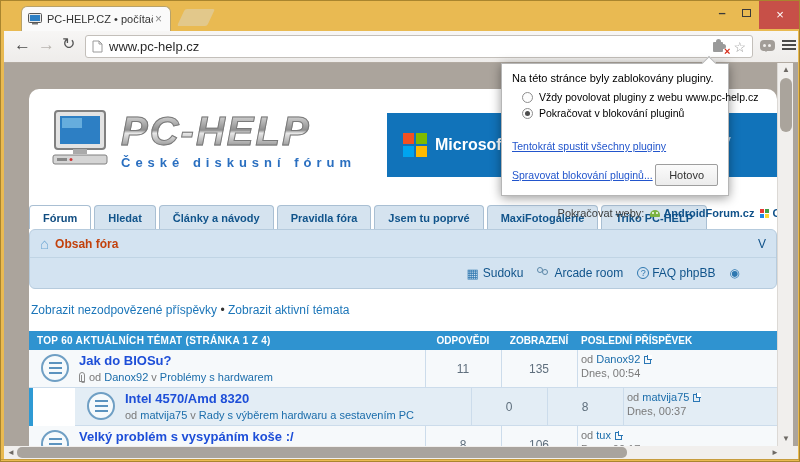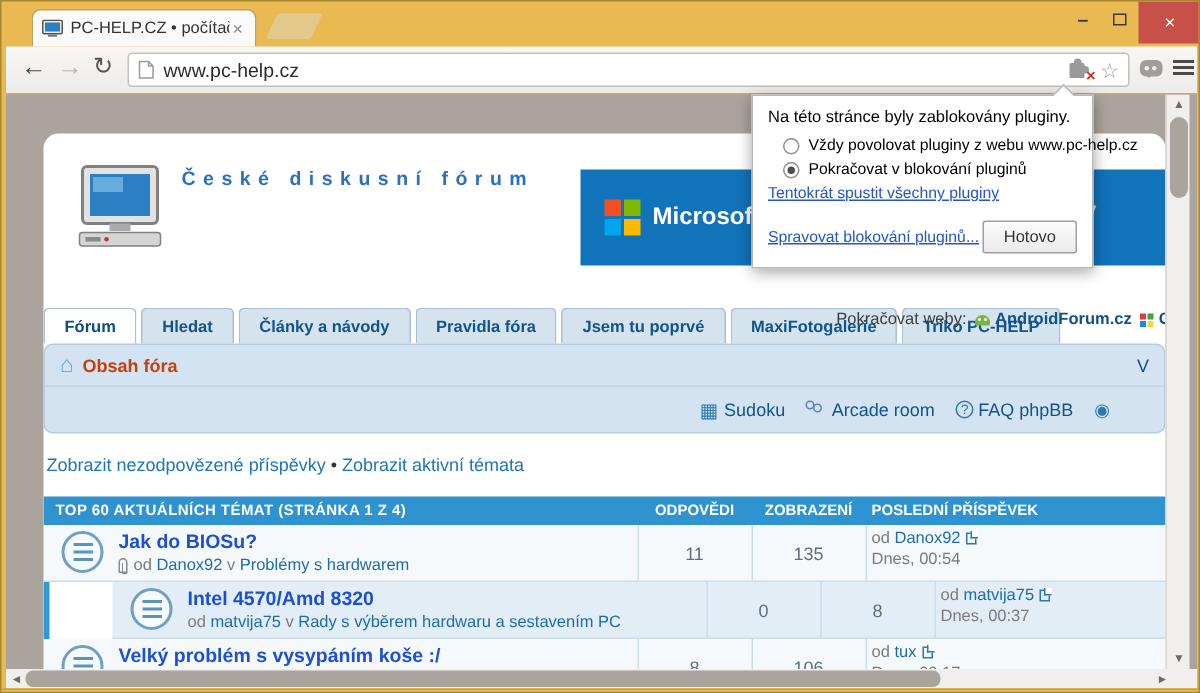--- a/index.html
+++ b/index.html
@@ -155,21 +155,21 @@
   
   .popup { position:absolute; left:500px; top:62px; width:228px; background:#fff; border:1px solid #b6b6b6;
            box-shadow:0 2px 10px rgba(0,0,0,.4); z-index:50; padding:8px 10px 9px; font-size:10.5px; color:#000; }
   .popup-arrow { position:absolute; left:202px; top:-6px; width:10px; height:10px; background:#fff;
                  border-left:1px solid #b6b6b6; border-top:1px solid #b6b6b6; transform:rotate(45deg); }
   .pp-msg { font-size:11px; margin-bottom:7px; white-space:nowrap; }
   .pp-radio { display:flex; align-items:center; margin:4px 0 4px 10px; white-space:nowrap; }
   .rb { width:11px; height:11px; border:1px solid #8e8e8e; border-radius:50%; margin-right:6px; flex:none;
         display:flex; align-items:center; justify-content:center; background:#fdfdfd; }
   .rb.sel::after { content:""; width:5px; height:5px; background:#4d4d4d; border-radius:50%; }
-  .pp-link { display:inline-block; color:#2255cc; text-decoration:underline; margin-top:0; font-size:10.5px; }
+  .pp-link { display:inline-block; color:#2255cc; text-decoration:underline; margin-top:17px; font-size:10.5px; }
   .pp-bottom { display:flex; justify-content:space-between; align-items:center; margin-top:12px; }
   .pp-btn { border:1px solid #9e9e9e; background:linear-gradient(#fbfbfb,#ececec); border-radius:2px;
             padding:4px 13px; font-size:11px; color:#333; }
 
   
   .mini-monitor { width:14px; height:12px; flex:none; }
   .doc-ic { width:11px; height:13px; flex:none; }
   .bottom-frame { position:absolute; left:0; top:458px; width:800px; height:4px; background:#e9ba52; border-top:1px solid #c79c3e; }
 </style>
 </head>
@@ -229,20 +229,21 @@
         <svg width="62" height="58" viewBox="0 0 62 58">
           <rect x="4" y="2" width="50" height="38" rx="3" fill="#e3e3e3" stroke="#808080" stroke-width="2"></rect>
           <rect x="9" y="7" width="40" height="28" fill="#2d7fc4"></rect>
           <rect x="11" y="9" width="20" height="10" fill="#7fc0e8" opacity="0.7"></rect>
           <rect x="22" y="40" width="14" height="5" fill="#aaa"></rect>
           <rect x="2" y="46" width="54" height="9" rx="2" fill="#d5d5d5" stroke="#808080"></rect>
           <rect x="6" y="49" width="10" height="3" fill="#888"></rect>
           <circle cx="20" cy="50.5" r="1.5" fill="#c33"></circle>
         </svg>
         <div class="logo-text">
+          <div class="logo-name">PC-HELP</div>
           <div class="logo-tag">České diskusní fórum</div>
         </div>
       </div>
 
       <div class="banner">
         <div class="ms">
           <div class="ms-grid">
             <div style="background:#f25022"></div>
               <div style="background:#7fba00"></div>
             <div style="background:#00a4ef"></div>

